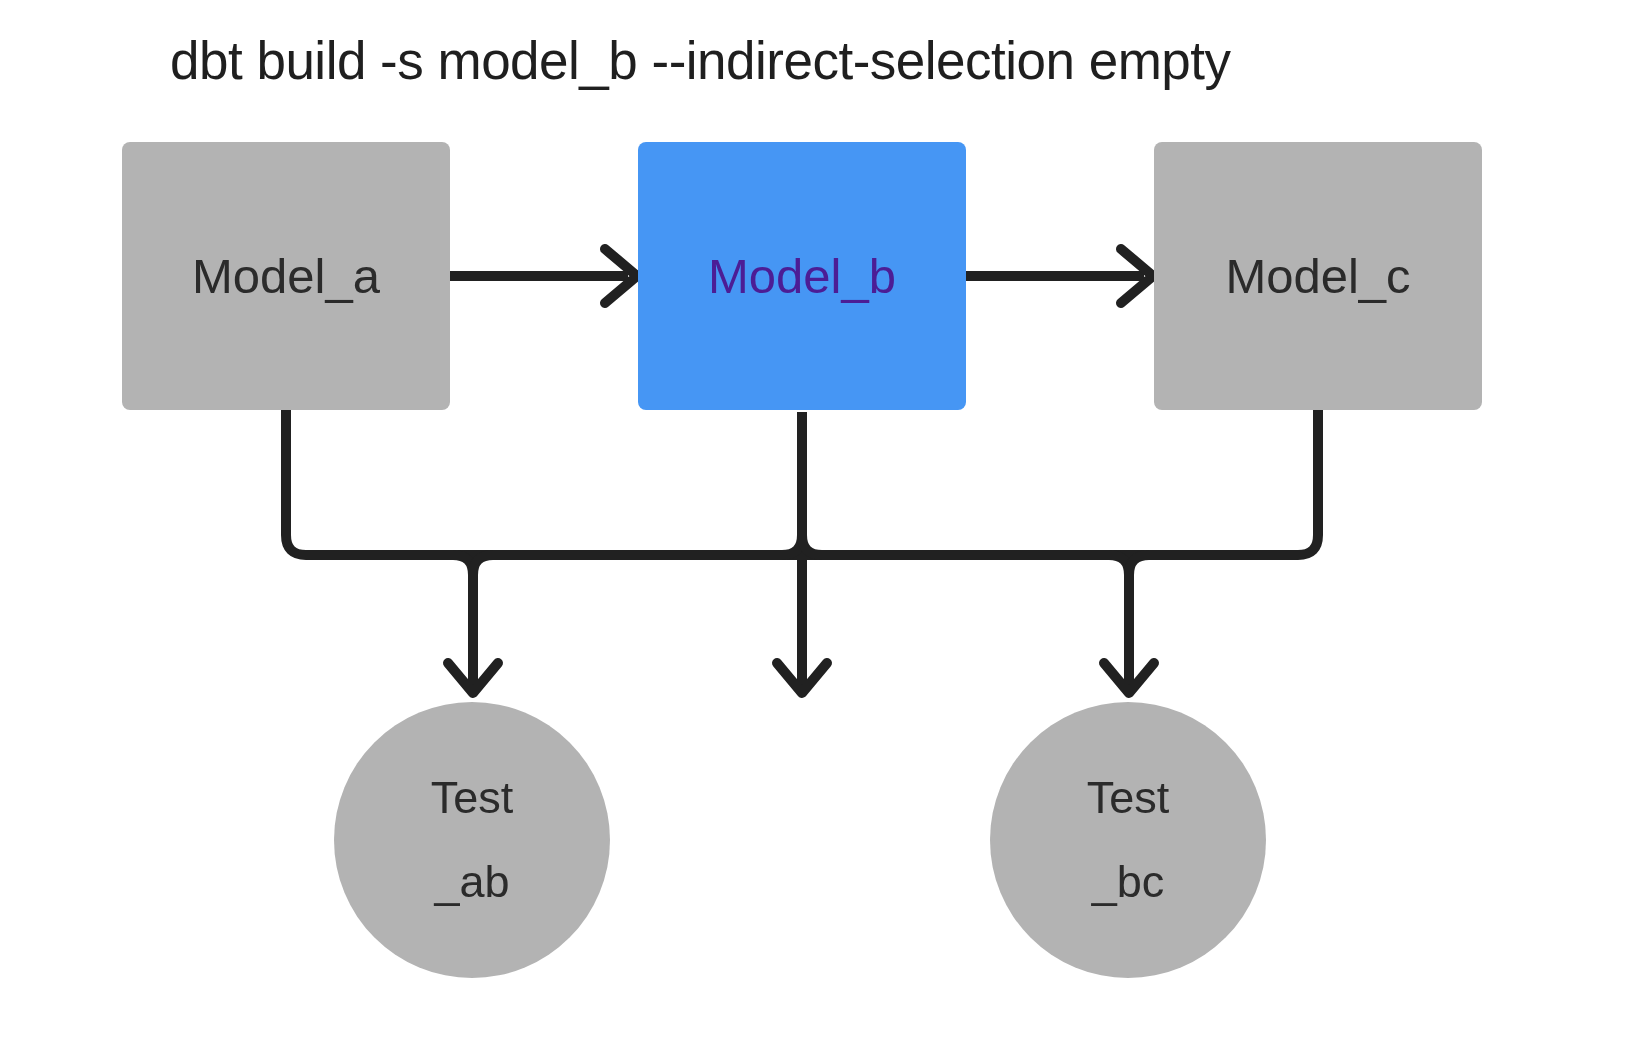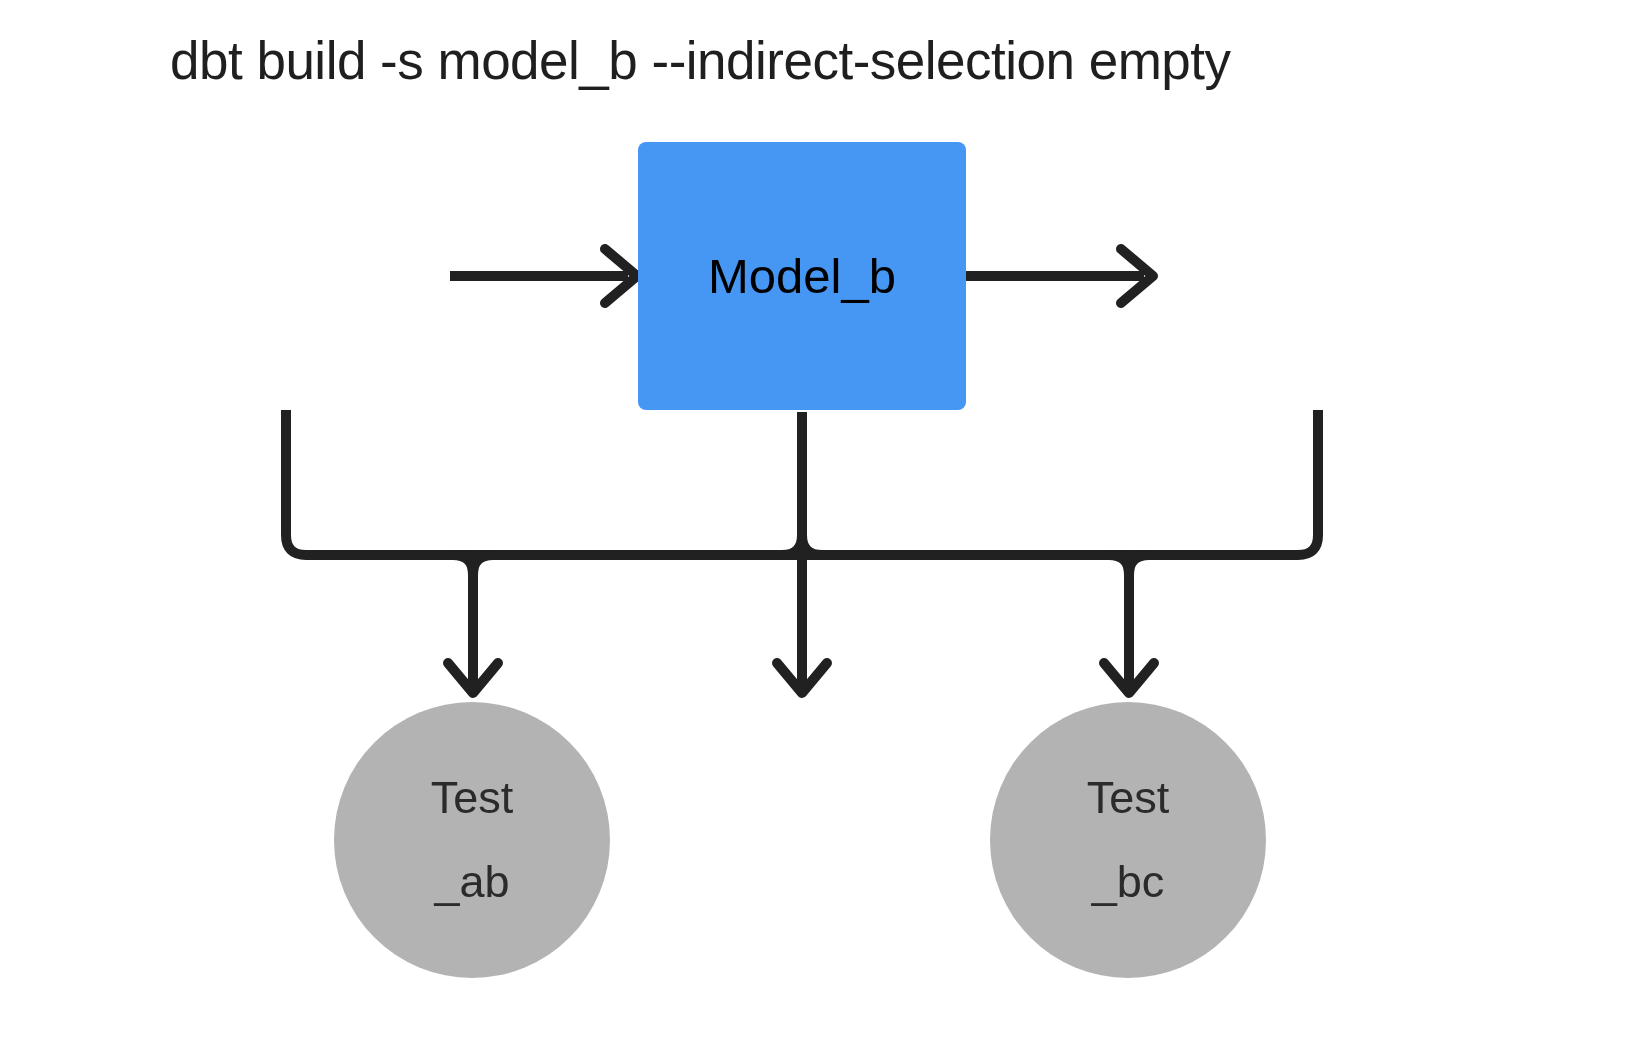--- a/index.html
+++ b/index.html
@@ -54,21 +54,21 @@
     height: 268px;
     border-radius: 8px;
     display: flex;
     align-items: center;
     justify-content: center;
     font-size: 49px;
     font-weight: 500;
     color: #2b2b2b;
   }
   .node-box.gray { background: #b3b3b3; }
-  .node-box.selected { background: #4696f4; color: #000000; }
+  .node-box.selected { background: #4696f4; color: #4c1d95; }
   .node-a { left: 122px; }
   .node-b { left: 638px; }
   .node-c { left: 1154px; }
   .test-circle {
     position: absolute;
     top: 702px;
     width: 276px;
     height: 276px;
     border-radius: 50%;
     background: #b3b3b3;
@@ -112,25 +112,31 @@
     <path class="edge" d="M 453 555 Q 473 555 473 575"></path>
     <path class="edge" d="M 493 555 Q 473 555 473 575"></path>
     <polyline class="arrowhead" points="448,663 473,693 498,663"></polyline>
 
     <line class="edge" x1="1129" y1="565" x2="1129" y2="686"></line>
     <path class="edge" d="M 1109 555 Q 1129 555 1129 575"></path>
     <path class="edge" d="M 1149 555 Q 1129 555 1129 575"></path>
     <polyline class="arrowhead" points="1104,663 1129,693 1154,663"></polyline>
   </svg>
 
+  <div class="node-box gray node-a">
+    <span>Model_a</span>
+  </div>
 
   <div class="node-box selected node-b">
     <span>Model_b</span>
   </div>
 
+  <div class="node-box gray node-c">
+    <span>Model_c</span>
+  </div>
 
   <div class="test-circle test-ab">
     <span>Test</span>
     <span>_ab</span>
   </div>
 
 
   <div class="test-circle test-bc">
     <span>Test</span>
     <span>_bc</span>

